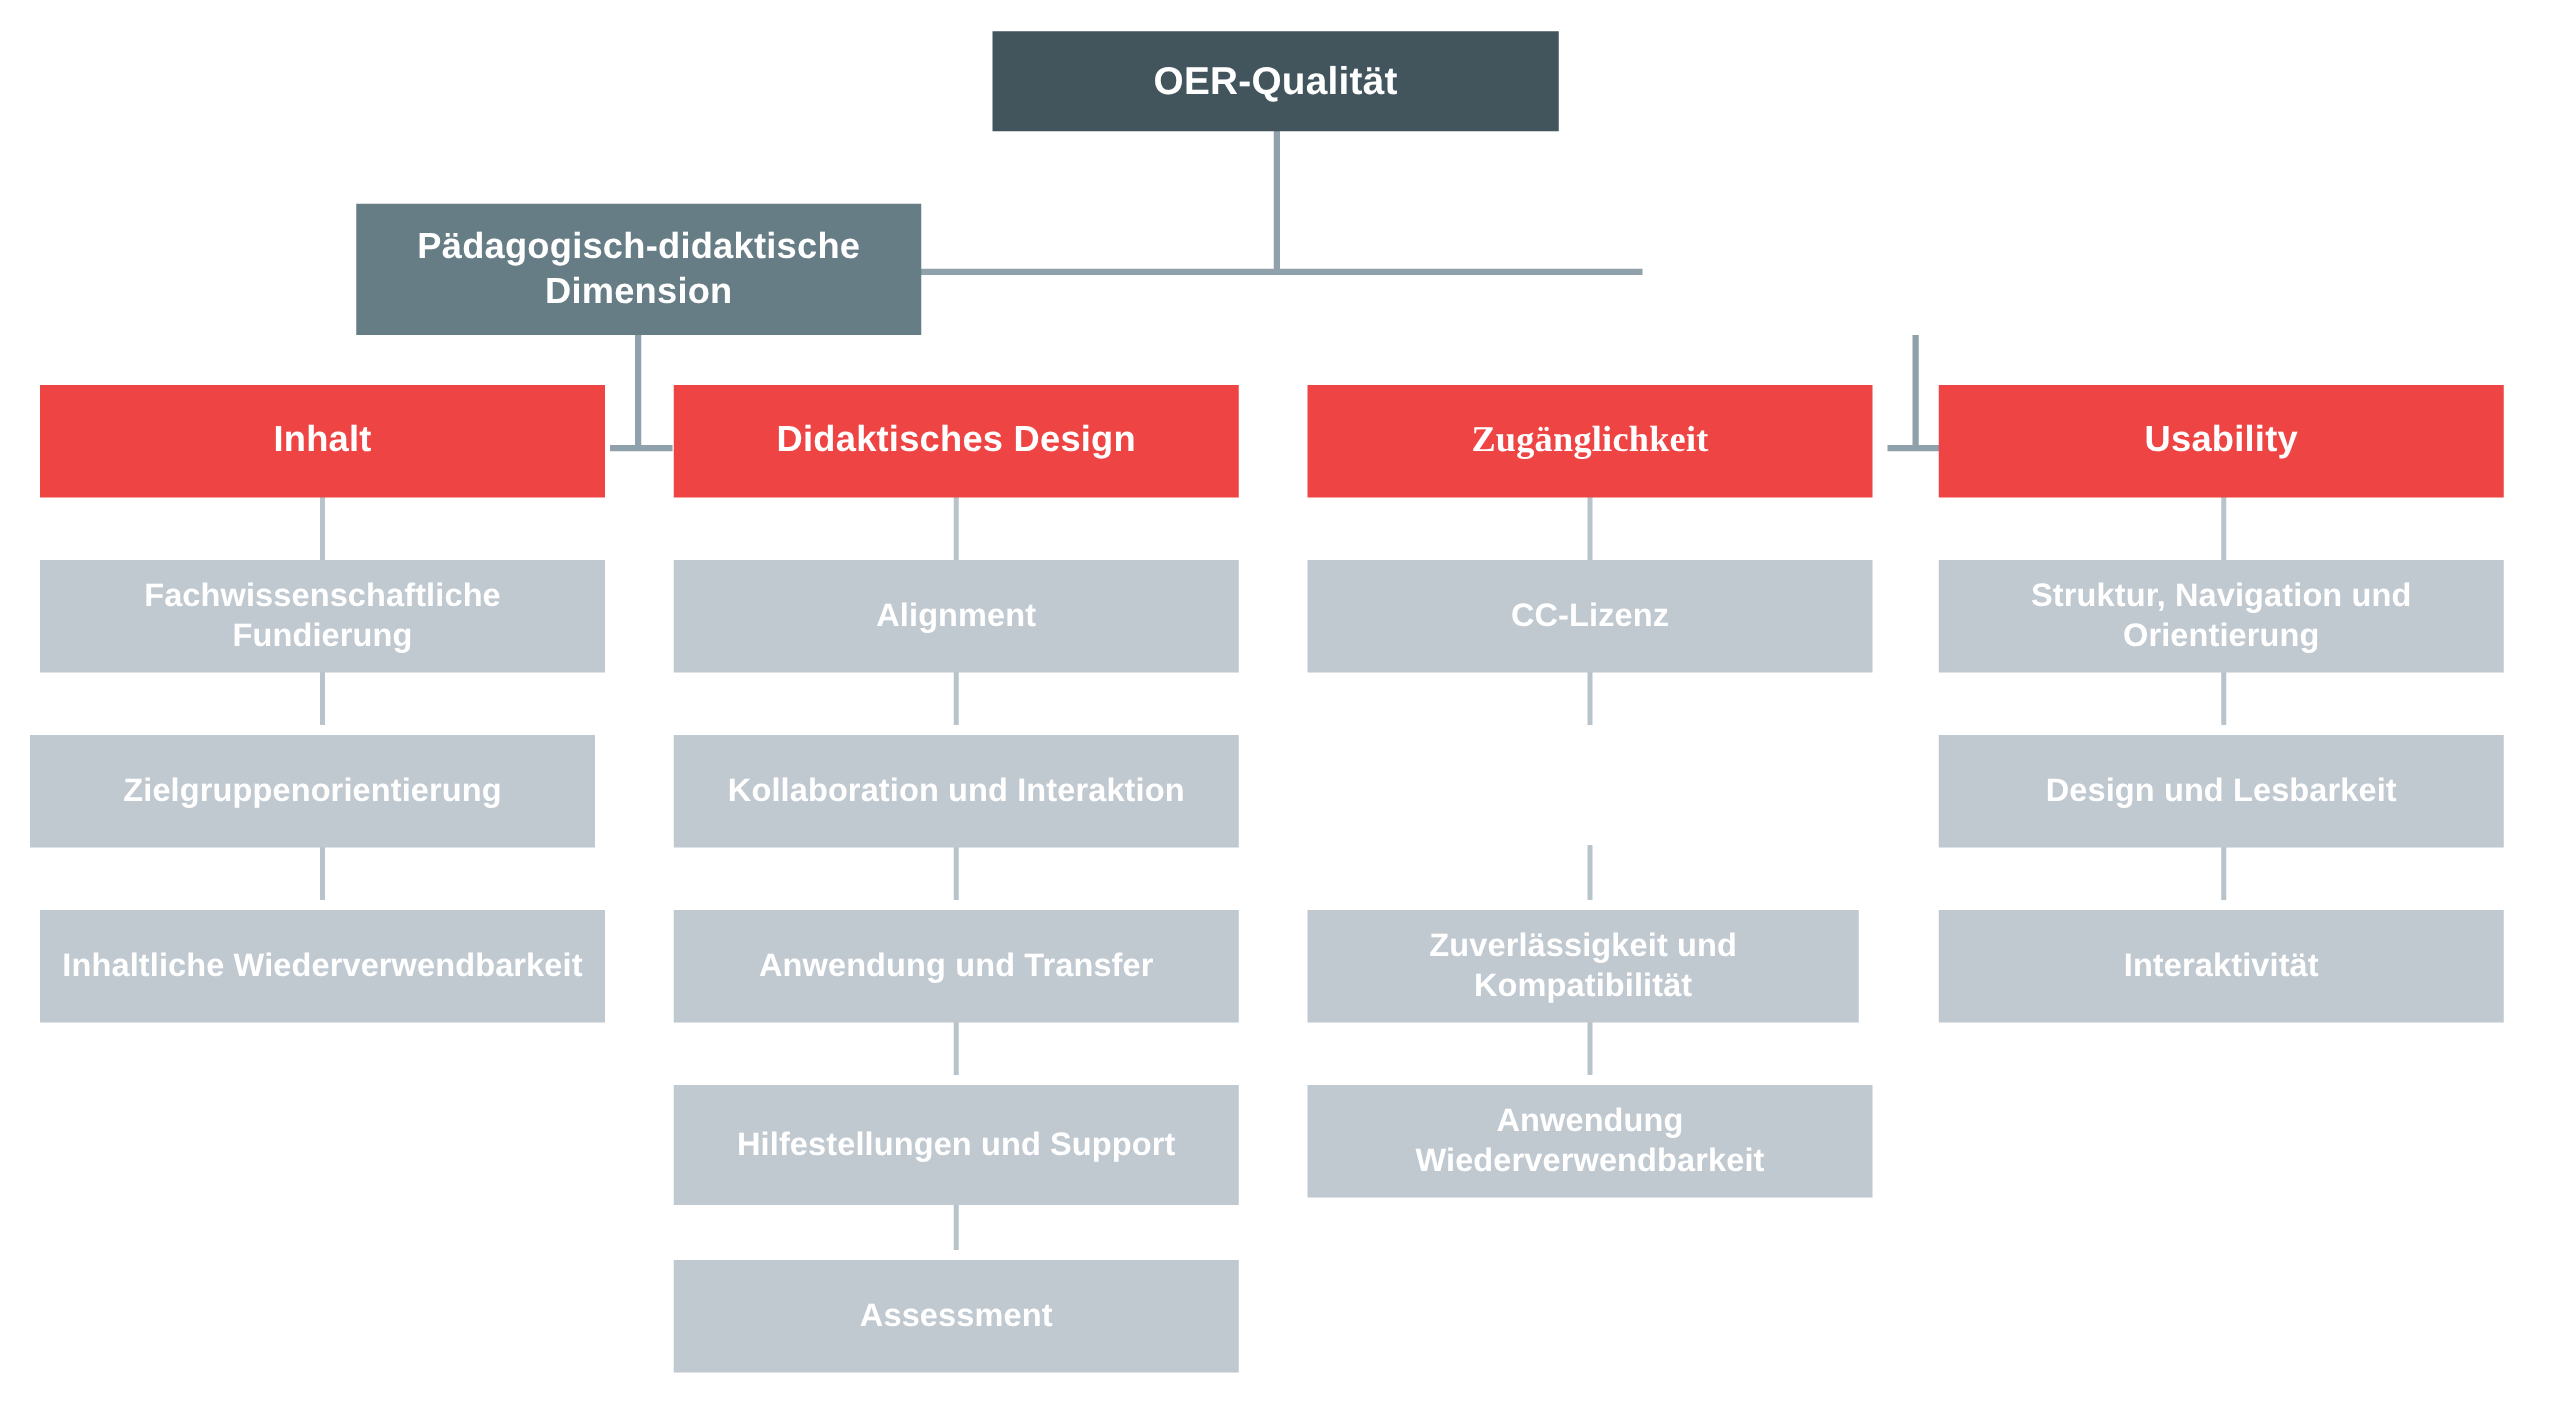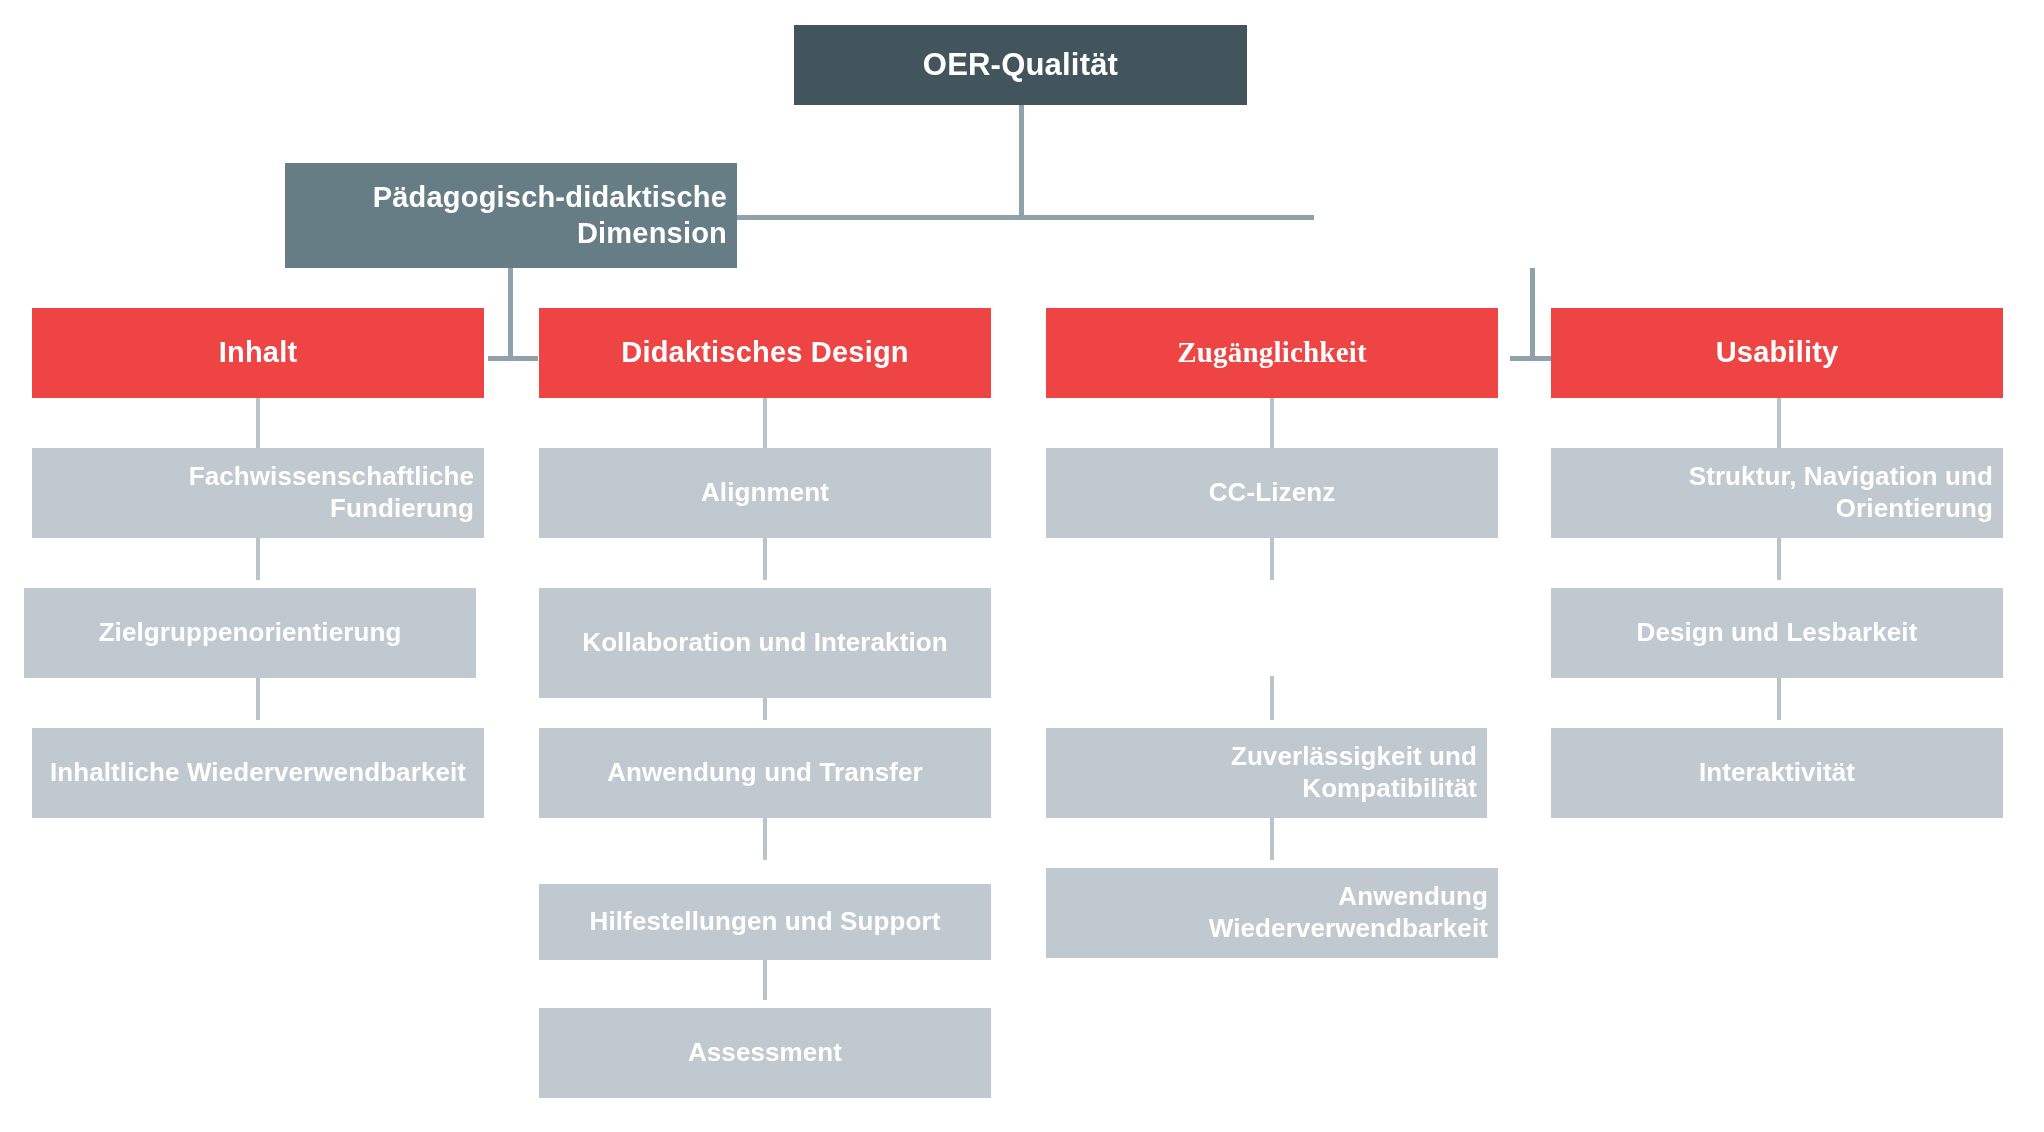--- a/index.html
+++ b/index.html
@@ -34,21 +34,21 @@
     display: flex;
     align-items: center;
     justify-content: center;
     text-align: center;
     color: #ffffff;
     font-weight: bold;
     line-height: 1.22;
     padding: 4px 10px;
     z-index: 2;
   }
-  .node .label { display: block; text-align: right; }
+  .node .label { display: block; }
 
   .level-root {
     background: #42555c;
     font-size: 31px;
     letter-spacing: .2px;
   }
   .level-dim {
     background: #677d85;
     font-size: 29px;
     letter-spacing: .2px;
@@ -129,27 +129,27 @@
   <div class="node level-leaf" style="left:24px; top:588px; width:452px; height:90px;">
     <span class="label">Zielgruppenorientierung</span>
   </div>
   <div class="node level-leaf" style="left:32px; top:728px; width:452px; height:90px;">
     <span class="label">Inhaltliche Wiederverwendbarkeit</span>
   </div>
 
   <div class="node level-leaf" style="left:539px; top:448px; width:452px; height:90px;">
     <span class="label">Alignment</span>
   </div>
-  <div class="node level-leaf" style="left:539px; top:588px; width:452px; height:110px;">
+  <div class="node level-leaf" style="left:539px; top:588px; width:452px; height:90px;">
     <span class="label">Kollaboration und Interaktion</span>
   </div>
   <div class="node level-leaf" style="left:539px; top:728px; width:452px; height:90px;">
     <span class="label">Anwendung und Transfer</span>
   </div>
-  <div class="node level-leaf" style="left:539px; top:868px; width:452px; height:76px;margin-top:16px;">
+  <div class="node level-leaf" style="left:539px; top:868px; width:452px; height:96px;">
     <span class="label">Hilfestellungen und Support</span>
   </div>
   <div class="node level-leaf" style="left:539px; top:1008px; width:452px; height:90px;">
     <span class="label">Assessment</span>
   </div>
 
   <div class="node level-leaf" style="left:1046px; top:448px; width:452px; height:90px;">
     <span class="label">CC-Lizenz</span>
   </div>
   <div class="node level-leaf" style="left:1046px; top:728px; width:441px; height:90px;">

